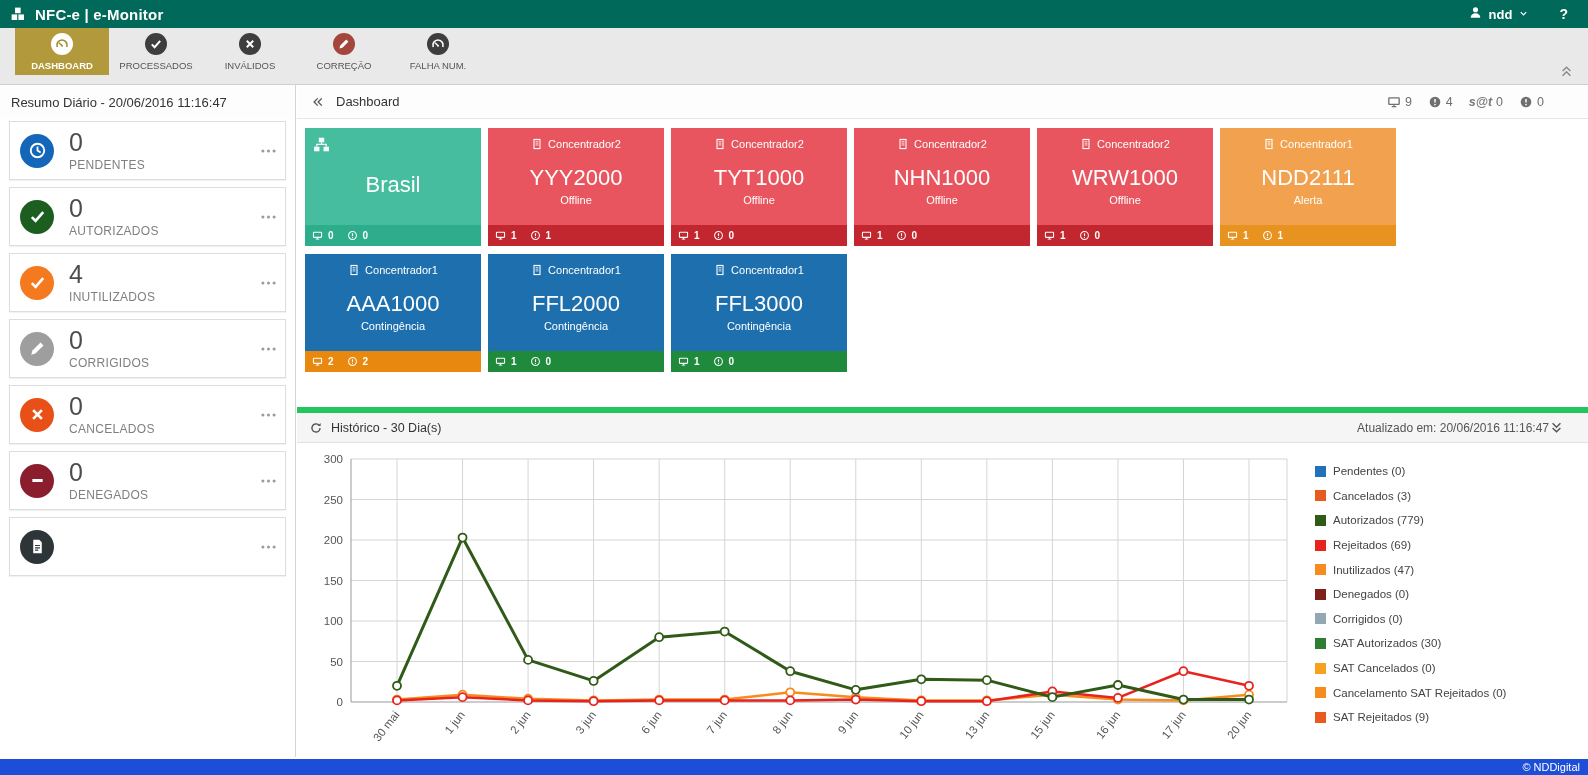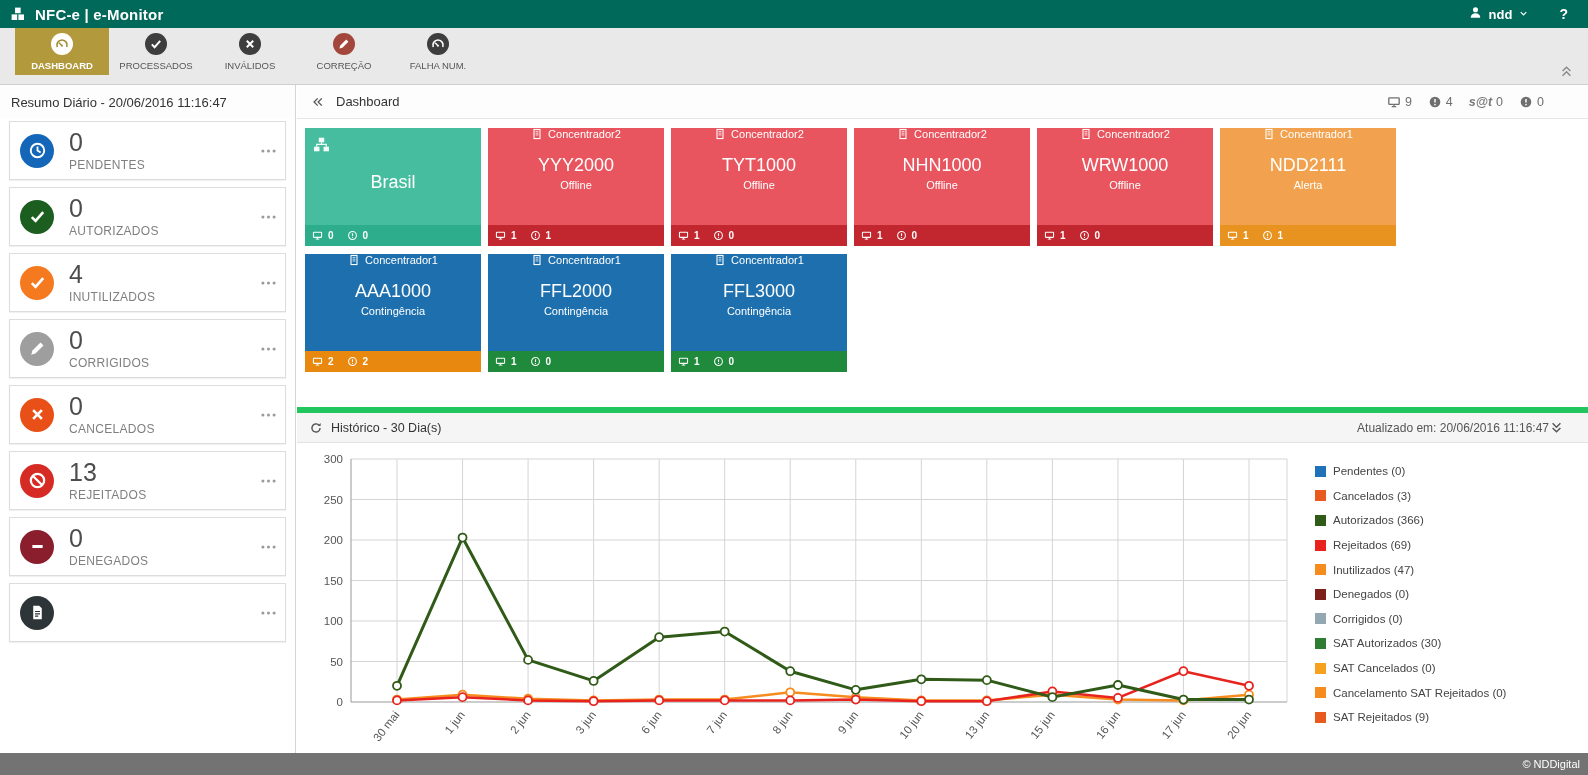--- a/index.html
+++ b/index.html
@@ -41,43 +41,43 @@
   .main-header .bc{font-size:13px;color:#333;margin-left:11px;}
   .status{margin-left:auto;display:flex;align-items:center;gap:16px;color:#6f6f6f;font-size:12.5px;padding-right:30px;}
   .st-item{display:flex;align-items:center;gap:4px;}
   .st-ic{line-height:0;color:#6f6f6f;}
   .sat-label{font-style:italic;font-weight:700;color:#7a7a7a;}
 
   
   .tiles-panel{height:288px;overflow:hidden;}
   .tiles{padding:9px 0 0 8px;display:flex;flex-wrap:wrap;width:1110px;}
   .tile{width:176px;height:118px;margin:0 7px 8px 0;position:relative;color:#fff;cursor:pointer;overflow:hidden;}
-  .tile-head{display:flex;align-items:center;justify-content:center;gap:5px;padding-top:0;font-size:11px;}
+  .tile-head{display:flex;align-items:center;justify-content:center;gap:5px;padding-top:10px;font-size:11px;}
   .tile-head .th-ic{line-height:0;}
-  .tile-name{text-align:center;font-size:18px;margin-top:15px;font-weight:400;}
+  .tile-name{text-align:center;font-size:22px;margin-top:15px;font-weight:400;}
   .tile.country .tile-name{margin-top:44px;}
   .tile-status{text-align:center;font-size:11px;margin-top:3px;}
   .corner-ic{position:absolute;top:8px;left:8px;line-height:0;opacity:.95;}
   .tile-foot{position:absolute;left:0;right:0;bottom:0;height:21px;display:flex;align-items:center;padding:0 7px;font-size:10px;font-weight:700;gap:4px;}
   .tf-ic{line-height:0;margin-right:1px;}
   .tf-n{margin-right:9px;}
 
   
   .chart-panel{border-top:6px solid #22c55e;}
   .chart-header{height:30px;background:#f5f5f5;border-bottom:1px solid #e2e2e2;display:flex;align-items:center;padding:0 12px;font-size:12.5px;color:#333;}
   .chart-header .rt{margin-left:auto;color:#555;display:flex;align-items:center;font-size:12px;padding-right:4px;}
   .ch-ic{line-height:0;color:#555;cursor:pointer;margin-right:8px;}
   .chart-body{display:flex;padding:6px 4px 0 6px;}
   #chart-holder{flex:0 0 auto;line-height:0;}
   .legend{margin-left:12px;padding-top:10px;}
   .legend-item{display:flex;align-items:center;gap:7px;height:24.6px;font-size:11.5px;color:#444;cursor:pointer;white-space:nowrap;}
   .legend-swatch{width:11px;height:11px;flex:0 0 auto;}
 
   
-  .footerbar{position:absolute;left:0;right:0;bottom:0;height:22px;background:#737373;color:#fff;font-size:11px;display:flex;align-items:center;justify-content:flex-end;padding:0 8px;}
+  .footerbar{position:absolute;left:0;right:0;bottom:0;height:16px;background:#1d4ed8;color:#fff;font-size:11px;display:flex;align-items:center;justify-content:flex-end;padding:0 8px;}
 </style>
 </head>
 <body>
 
 <div class="topbar">
   <span class="logo" id="app-logo">
       <svg width="16" height="16" viewBox="0 0 20 20" fill="currentColor">
         <rect x="2" y="10.5" width="7" height="7"></rect>
         <rect x="10.5" y="10.5" width="7" height="7"></rect>
         <rect x="6.3" y="2" width="7" height="7"></rect>
@@ -220,37 +220,20 @@
       </div>
       <div class="card">
         <span class="cicon" style="background: rgb(232, 80, 23);">
           <svg width="19" height="19" viewBox="0 0 20 20" fill="currentColor">
             <path d="M5.4 5.4l9.2 9.2m0-9.2l-9.2 9.2" stroke="currentColor" stroke-width="2.8"></path>
           </svg>
         </span>
         <div class="ctext">
           <div class="cval">0</div>
           <div class="clabel">CANCELADOS</div>
-        </div>
-        <span class="dots"><svg width="17" height="17" viewBox="0 0 20 20" fill="currentColor">
-            <circle cx="3.4" cy="10" r="1.8"></circle>
-            <circle cx="10" cy="10" r="1.8"></circle>
-            <circle cx="16.6" cy="10" r="1.8"></circle>
-          </svg></span>
-      </div>
-      <div class="card">
-        <span class="cicon" style="background: rgb(214, 43, 37);">
-          <svg width="19" height="19" viewBox="0 0 20 20" fill="currentColor">
-            <circle cx="10" cy="10" r="7" fill="none" stroke="currentColor" stroke-width="2.4"></circle>
-            <path d="M5.2 5.2l9.6 9.6" stroke="currentColor" stroke-width="2.4"></path>
-          </svg>
-        </span>
-        <div class="ctext">
-          <div class="cval">13</div>
-          <div class="clabel">REJEITADOS</div>
         </div>
         <span class="dots"><svg width="17" height="17" viewBox="0 0 20 20" fill="currentColor">
             <circle cx="3.4" cy="10" r="1.8"></circle>
             <circle cx="10" cy="10" r="1.8"></circle>
             <circle cx="16.6" cy="10" r="1.8"></circle>
           </svg></span>
       </div>
       <div class="card">
         <span class="cicon" style="background: rgb(139, 30, 45);">
           <svg width="19" height="19" viewBox="0 0 20 20" fill="currentColor">
@@ -655,21 +638,21 @@
           <div class="legend-item">
             <span class="legend-swatch" style="background: rgb(31, 113, 184);"></span>
             <span class="legend-label">Pendentes (0)</span>
           </div>
           <div class="legend-item">
             <span class="legend-swatch" style="background: rgb(232, 90, 30);"></span>
             <span class="legend-label">Cancelados (3)</span>
           </div>
           <div class="legend-item">
             <span class="legend-swatch" style="background: rgb(47, 90, 23);"></span>
-            <span class="legend-label">Autorizados (366)</span>
+            <span class="legend-label">Autorizados (779)</span>
           </div>
           <div class="legend-item">
             <span class="legend-swatch" style="background: rgb(232, 35, 30);"></span>
             <span class="legend-label">Rejeitados (69)</span>
           </div>
           <div class="legend-item">
             <span class="legend-swatch" style="background: rgb(246, 139, 30);"></span>
             <span class="legend-label">Inutilizados (47)</span>
           </div>
           <div class="legend-item">

